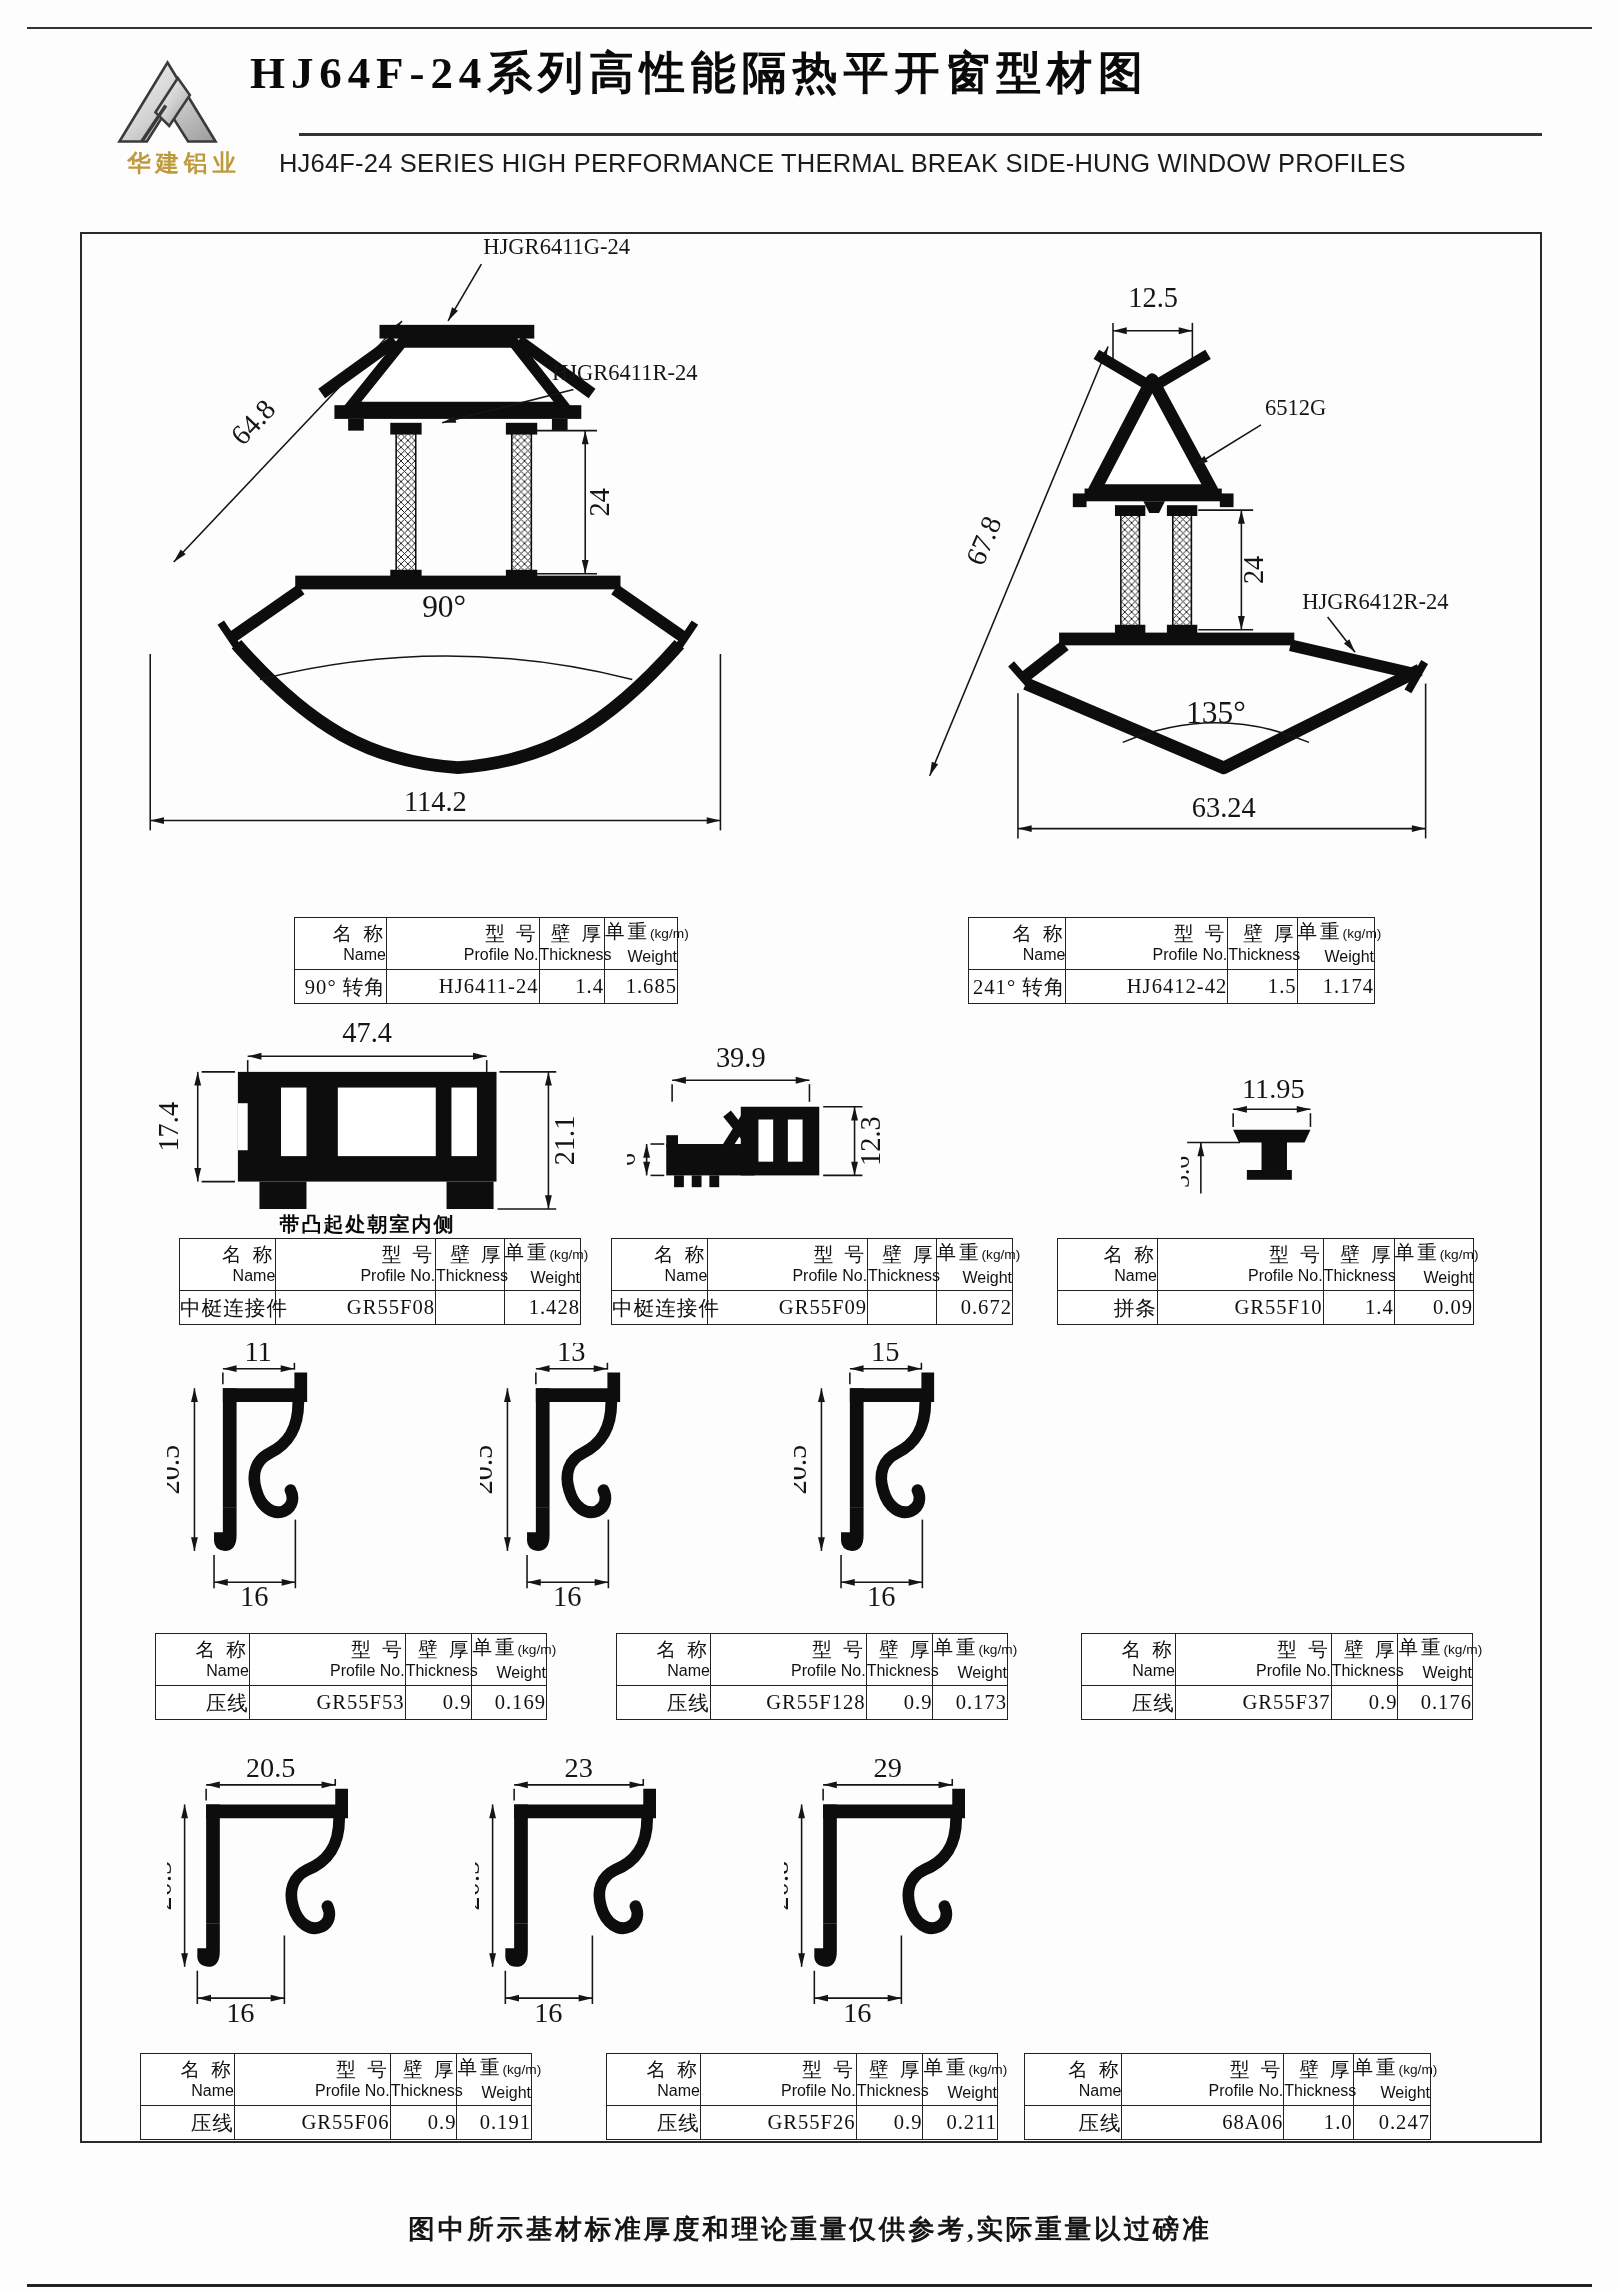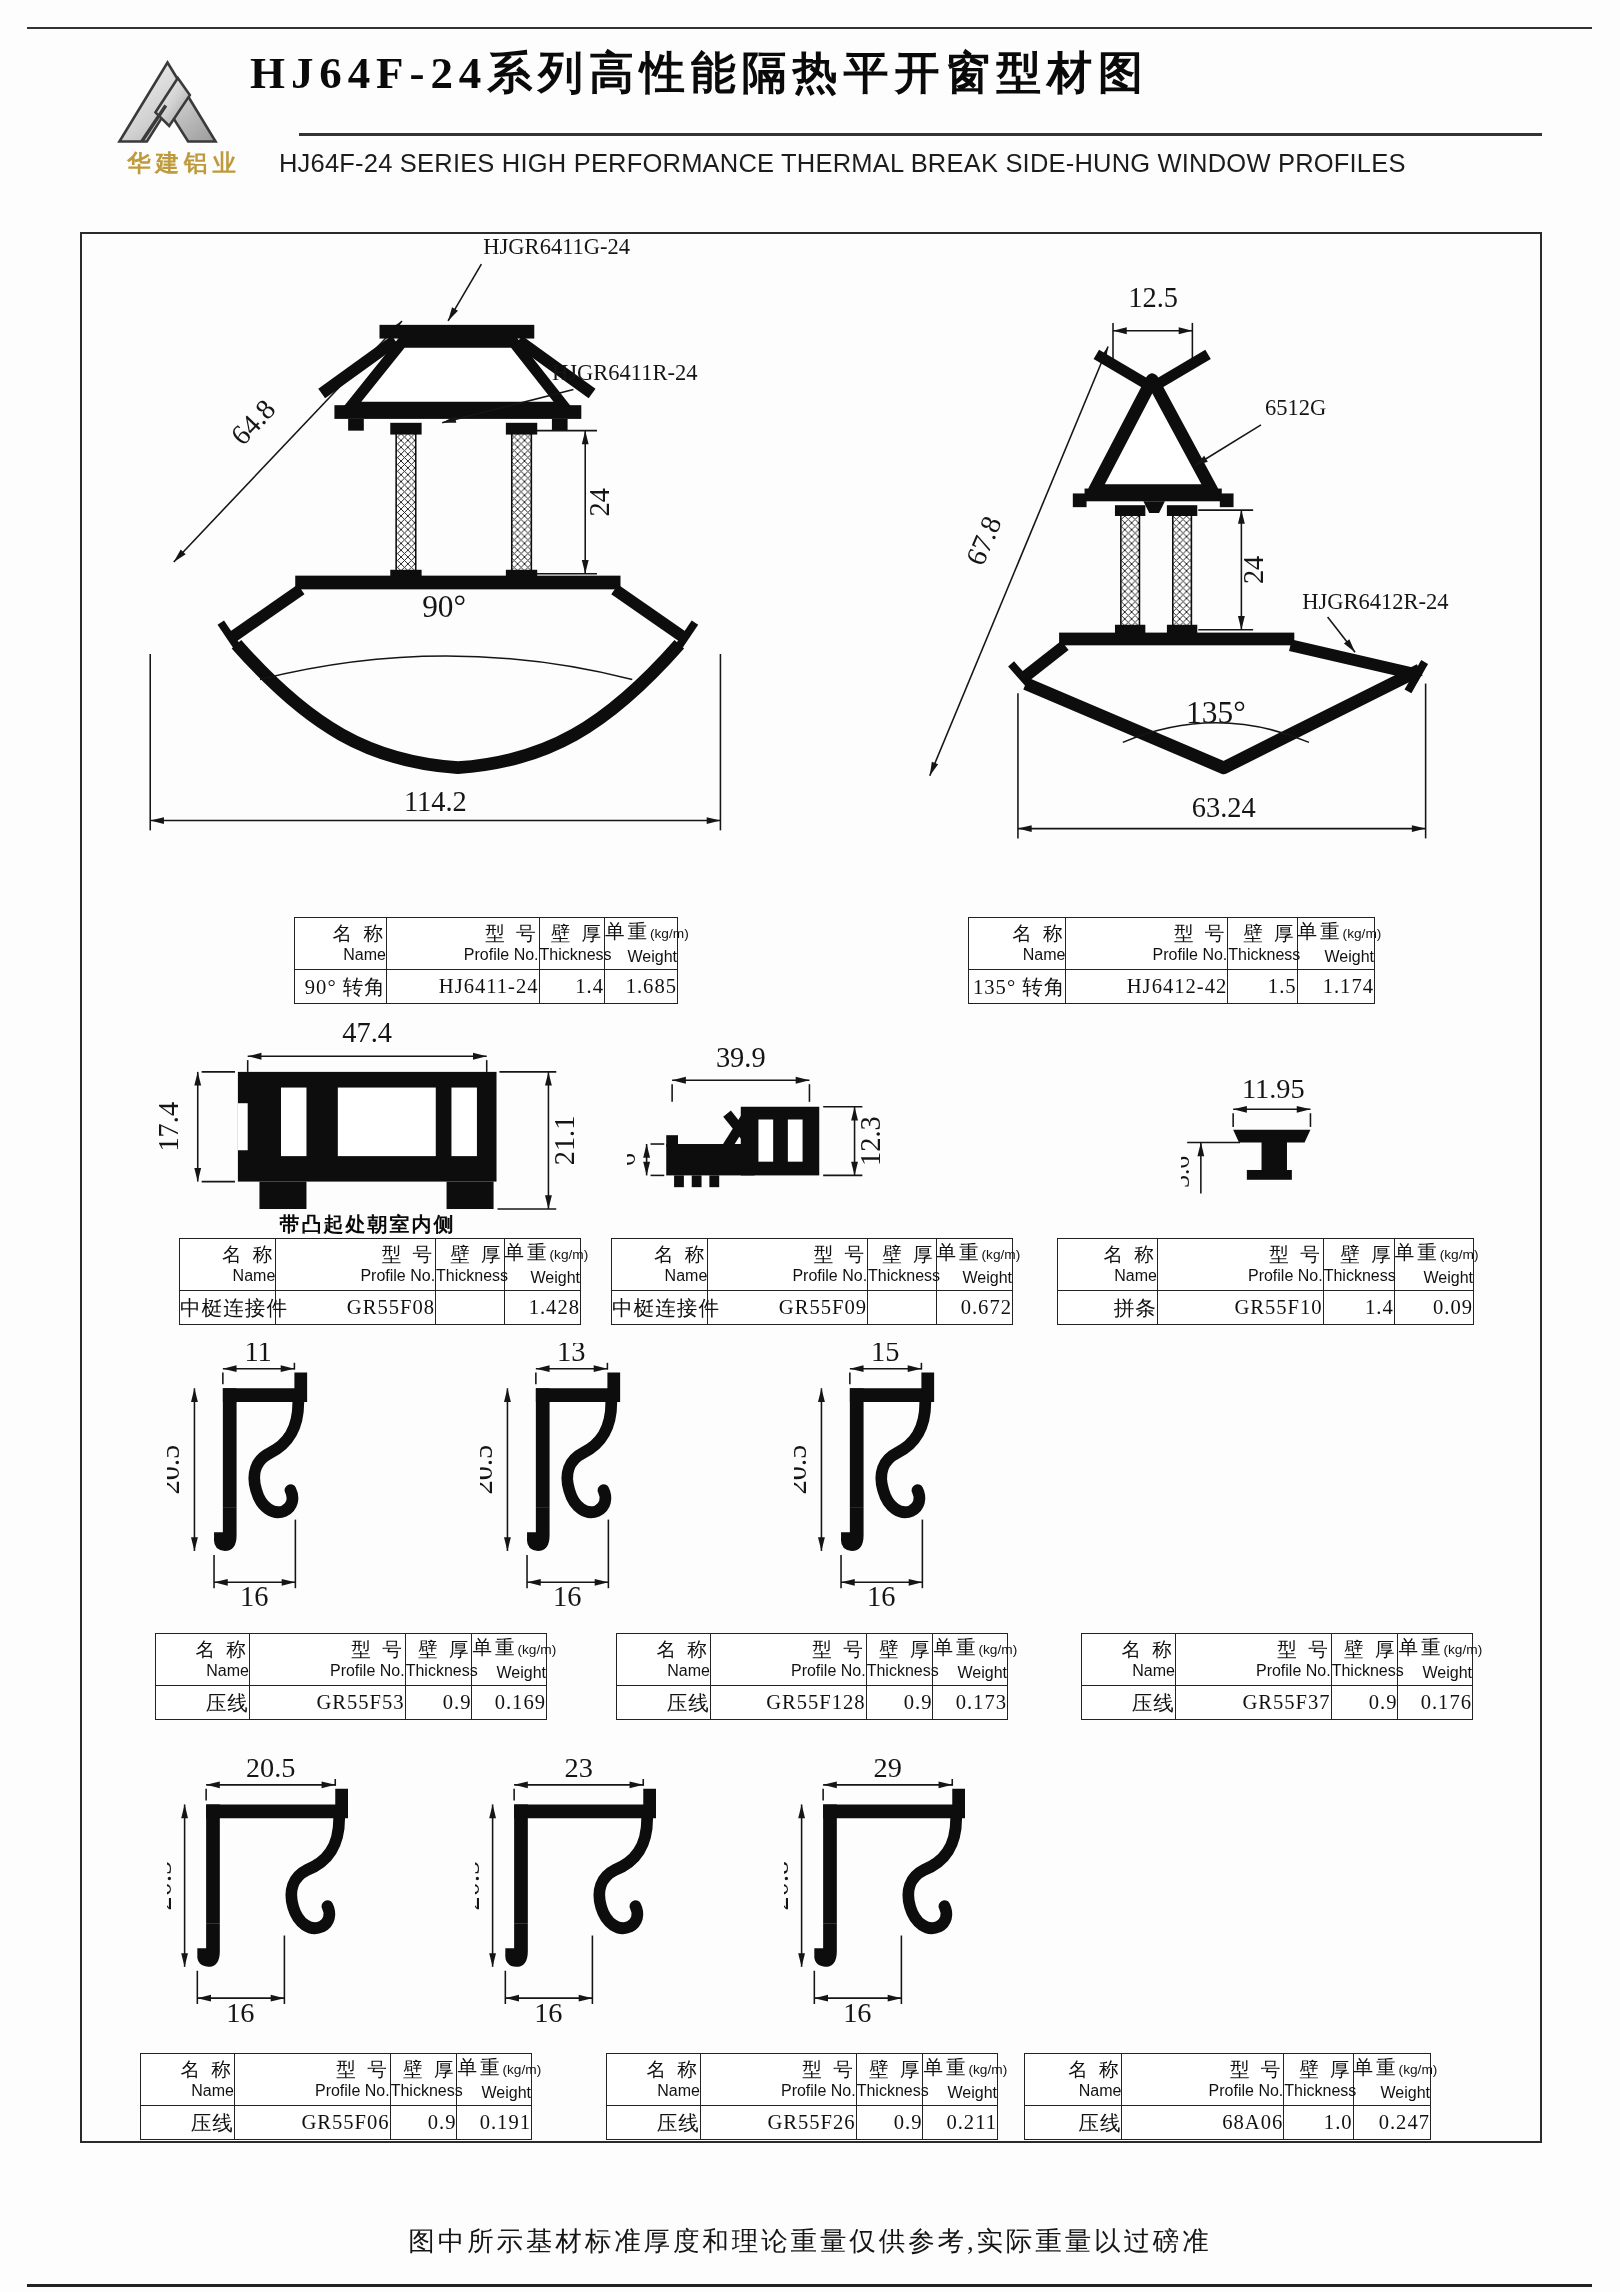--- a/index.html
+++ b/index.html
@@ -7,22 +7,22 @@
         font-family:"Liberation Sans",sans-serif;color:#111;overflow:hidden;}
   .abs{position:absolute;}
   .rule{background:#333;}
   .frame{border:2px solid #2a2a2a;}
   .title-cn{font-family:Liberation Serif, serif;font-weight:bold;font-size:45px;
             letter-spacing:5.9px;color:#0a0a0a;white-space:nowrap;}
   .subtitle{font-size:25.5px;color:#1c1c1c;letter-spacing:0.2px;white-space:nowrap;}
   .logo-text{font-weight:bold;font-size:23.5px;letter-spacing:4.9px;color:#bf9a3c;text-align:center;}
   .caption{font-family:"Liberation Serif",serif;font-weight:bold;font-size:20px;letter-spacing:2px;
            color:#0a0a0a;text-align:center;white-space:nowrap;}
-  .footer-note{font-family:"Liberation Serif",serif;font-weight:normal;font-size:26.5px;letter-spacing:2.9px;
-           color:#151515;text-align:center;width:100%;margin-top:12px;}
+  .footer-note{font-family:"Liberation Serif",serif;font-weight:bold;font-size:26.5px;letter-spacing:2.9px;
+           color:#151515;text-align:center;width:100%;}
   
   .ptable table{width:100%;border-collapse:collapse;table-layout:fixed;text-align:right;background:#fff;}
   .ptable th,.ptable td{border:1.7px solid #222;padding:0;}
   .ptable th{font-weight:normal;height:51px;vertical-align:middle;}
   .ptable .cn{display:block;font-size:19.6px;letter-spacing:2.9px;line-height:24.5px;white-space:nowrap;}
   .ptable .unit{font-size:13.7px;letter-spacing:0;}
   .ptable .en{display:block;font-size:16px;letter-spacing:0;line-height:20.6px;white-space:nowrap;}
   .ptable td{font-family:Liberation Serif, serif;font-size:20.6px;height:33px;letter-spacing:1px;white-space:nowrap;}
   .col-name{width:24%;} .col-no{width:40%;} .col-th{width:17%;} .col-wt{width:19%;}
   
@@ -408,21 +408,21 @@
         <th class="col-th">
               <span class="cn">壁 厚</span>
               <span class="en">Thickness</span>
             </th>
         <th class="col-wt">
               <span class="cn"><span>单重</span><span class="unit">(kg/m)</span></span>
               <span class="en">Weight</span>
             </th>
       </tr>
       <tr>
-        <td>135° 转角</td>
+        <td>241° 转角</td>
             <td>HJ6412-42</td>
         <td>1.5</td>
             <td>1.174</td>
       </tr>
     </tbody>
       </table>
   </div>
 
   <div class="abs ptable" style="left:179px;top:1238px;width:402px;">
     <table>

